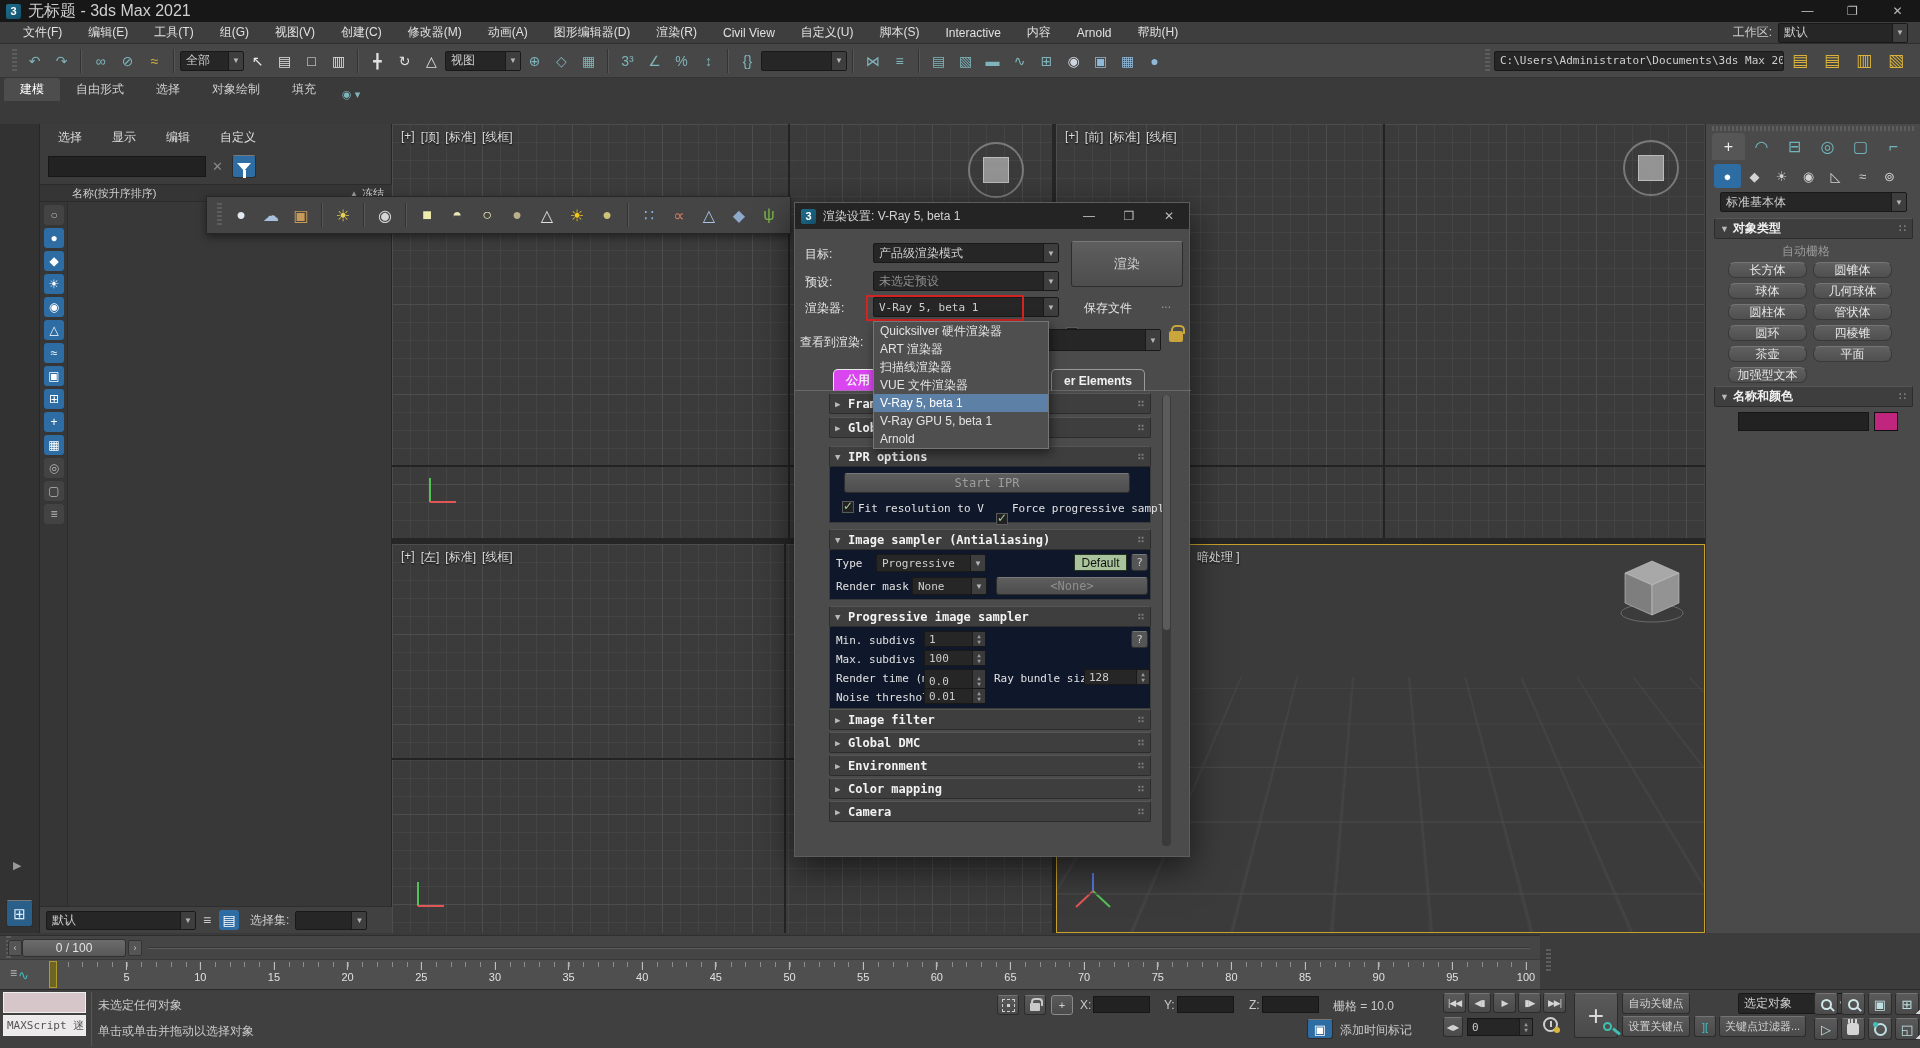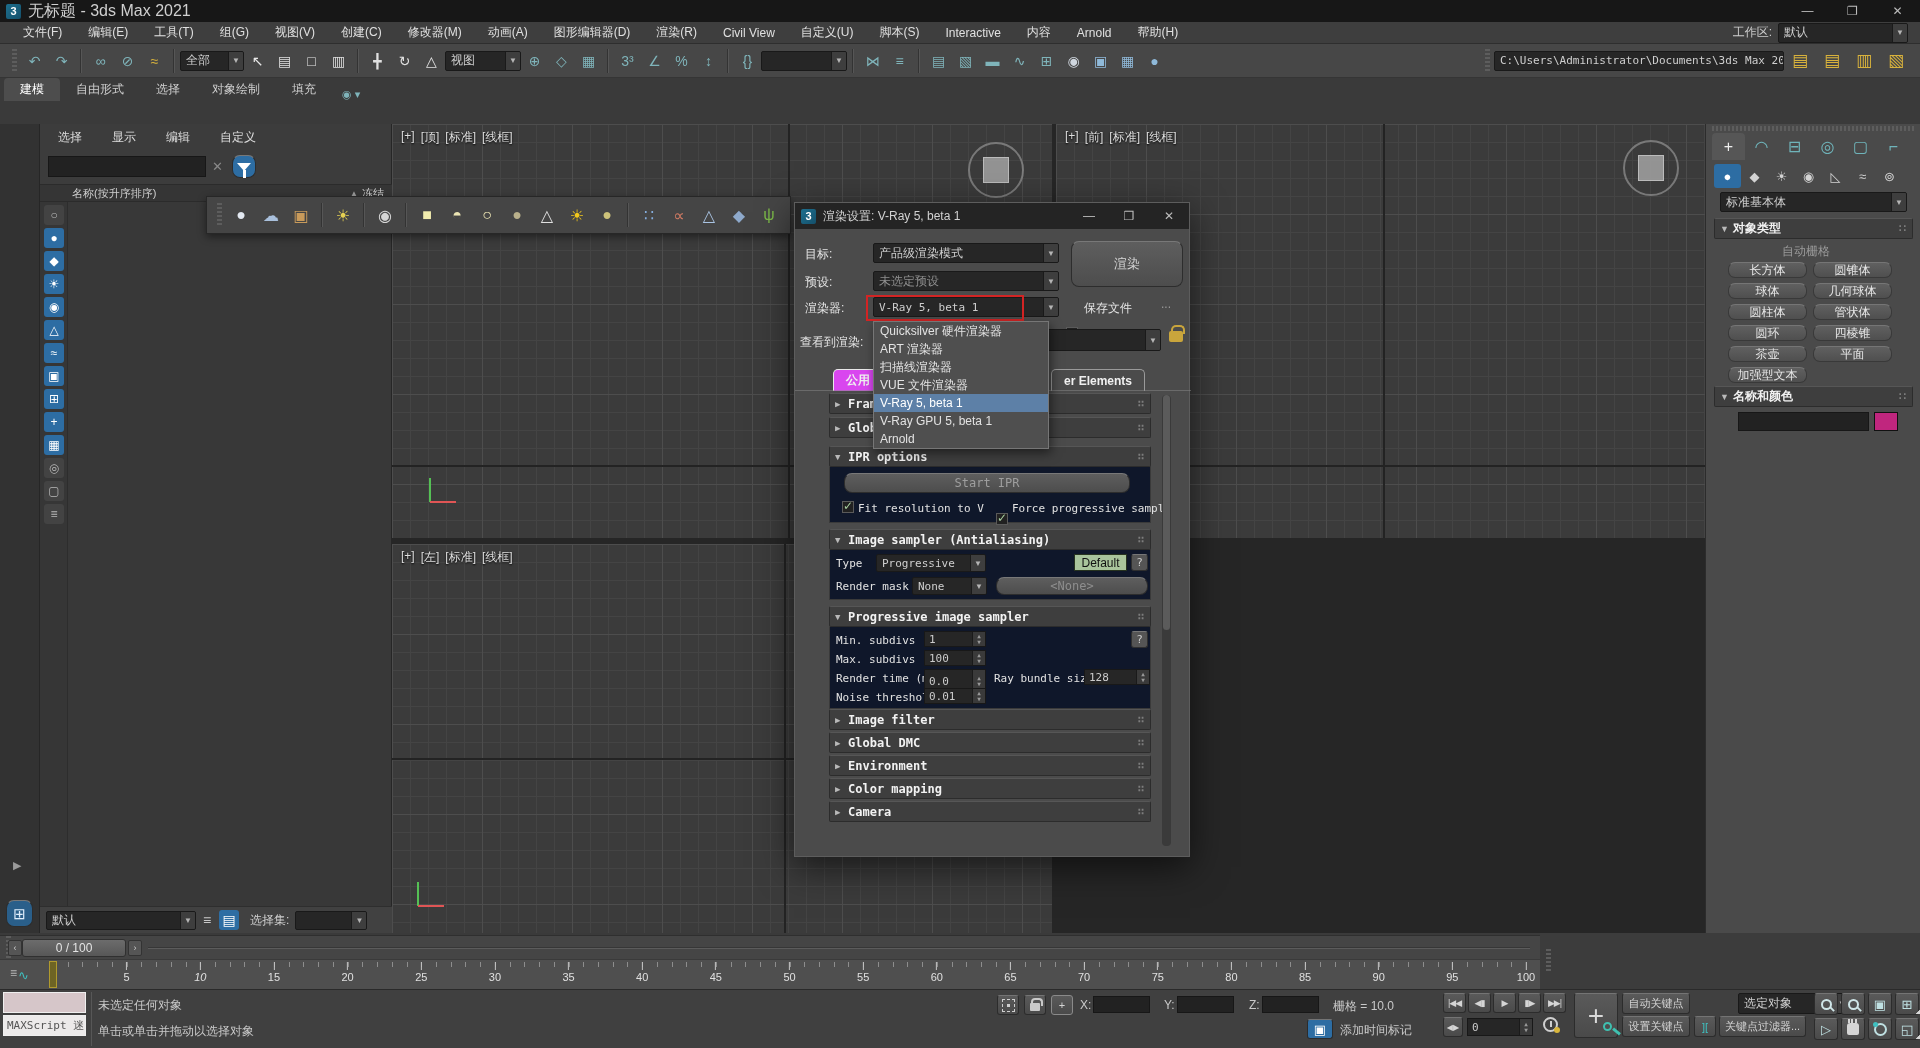--- a/index.html
+++ b/index.html
@@ -23,21 +23,21 @@
 #menubar .spacer{flex:1}
 .wslabel{font-size:12px;color:#cfcfcf;margin-right:6px}
 
 
 .combo{height:20px;background:#262626;border:1px solid #191919;border-radius:2px;display:flex;align-items:center;
  color:#cfcfcf;font-size:12px;padding-left:5px;overflow:hidden;white-space:nowrap}
 .combo .arr{margin-left:auto;width:15px;height:100%;flex:none;display:flex;align-items:center;justify-content:center;
  color:#b5b5b5;font-size:8px;background:#3e3e3e;border-left:1px solid #1a1a1a}
 .combo.dim{color:#8f8f8f}
 .btn{background:linear-gradient(#5e5e5e,#4d4d4d);border:1px solid #2d2d2d;border-top-color:#787878;color:#d8d8d8;
- font-size:12px;display:flex;align-items:center;justify-content:center;border-radius:8px}
+ font-size:12px;display:flex;align-items:center;justify-content:center;border-radius:3px}
 .field{background:#262626;border:1px solid #181818;color:#ccc;font-size:11px;display:flex;align-items:center;padding-left:4px;
  font-family:"DejaVu Sans Mono",monospace}
 .spinner{margin-left:auto;width:13px;height:100%;flex:none;background:#3a3a3a;border-left:1px solid #1a1a1a;
  display:flex;flex-direction:column;align-items:center;justify-content:center;color:#999;font-size:6px;line-height:6px}
 .cb{width:12px;height:12px;background:#212121;border:1px solid #5a5a5a;position:relative;flex:none}
 .cb.on::after{content:"✓";position:absolute;left:0px;top:-3px;color:#a7cf9f;font-size:12px;font-weight:bold}
 input.txt{background:#222;border:1px solid #171717;color:#ddd;font-size:12px;padding:0 4px;outline:none}
 
 
 #maintoolbar{position:absolute;left:0;top:44px;width:1920px;height:34px;background:#474747;border-bottom:1px solid #353535;
@@ -556,20 +556,35 @@
           <span>[线框]</span>
         </div>
       <div class="axisv" style="left:392px"></div>
       <div class="axish" style="top:214px"></div>
       <svg class="abs" style="left:18px;top:330px" width="40" height="40">
         <line x1="8" y1="32" x2="8" y2="8" stroke="#55c055" stroke-width="2"></line>
         <line x1="8" y1="32" x2="34" y2="32" stroke="#e05555" stroke-width="2"></line>
       </svg>
     </div>
 
+    <div class="vp active" style="left:664px;top:420px;width:649px;height:389px;background-image:none">
+      <div class="pfloor"></div>
+      <span class="fragmentlabel" style="left:140px">暗处理 ]</span>
+      <svg class="abs" style="right:16px;top:12px" width="72" height="70">
+        <ellipse cx="36" cy="56" rx="31" ry="9" fill="none" stroke="#8a8a8a" opacity="0.6"></ellipse>
+        <polygon points="36,4 63,16 36,28 9,16" fill="#a8a8a8" stroke="#c8c8c8" stroke-width="0.6"></polygon>
+        <polygon points="9,16 36,28 36,58 9,46" fill="#7e7e7e" stroke="#c8c8c8" stroke-width="0.6"></polygon>
+        <polygon points="63,16 36,28 36,58 63,46" fill="#939393" stroke="#c8c8c8" stroke-width="0.6"></polygon>
+      </svg>
+      <svg class="abs" style="left:14px;top:324px" width="44" height="44">
+        <line x1="22" y1="22" x2="22" y2="4" stroke="#5577e0" stroke-width="2"></line>
+        <line x1="22" y1="22" x2="5" y2="38" stroke="#e05555" stroke-width="2"></line>
+        <line x1="22" y1="22" x2="39" y2="38" stroke="#55c055" stroke-width="2"></line>
+      </svg>
+    </div>
   </div>
 
   <div id="vraybar">
     <div class="grip"></div>
     <div class="row">
 
     <div class="vico">
           <span class="glyph" style="color: rgb(227, 233, 242);">●</span>
         </div>
         <div class="vico">
@@ -944,21 +959,21 @@
   <div id="trackbar">
     <div class="abs" style="left:10px;top:6px;width:26px;height:18px;position:relative">
       <span style="position:absolute;left:0;top:0;color:#b9b9b9;font-size:12px">≡</span>
       <span style="position:absolute;left:8px;top:2px;color:#3fc0c0;font-size:13px">∿</span>
     </div>
     <div id="ruler">
       <div>
 
       <div class="tick" style="left: 0px;"><span>0</span></div>
           <div class="tick" style="left: 73.65px;"><span>5</span></div>
-          <div class="tick" style="left: 147.3px; font-style: italic;"><span>10</span></div>
+          <div class="tick" style="left: 147.3px;"><span>10</span></div>
           <div class="tick" style="left: 220.95px;"><span>15</span></div>
           <div class="tick" style="left: 294.6px;"><span>20</span></div>
           <div class="tick" style="left: 368.25px;"><span>25</span></div>
           <div class="tick" style="left: 441.9px;"><span>30</span></div>
           <div class="tick" style="left: 515.55px;"><span>35</span></div>
           <div class="tick" style="left: 589.2px;"><span>40</span></div>
           <div class="tick" style="left: 662.85px;"><span>45</span></div>
           <div class="tick" style="left: 736.5px;"><span>50</span></div>
           <div class="tick" style="left: 810.15px;"><span>55</span></div>
           <div class="tick" style="left: 883.8px;"><span>60</span></div>

